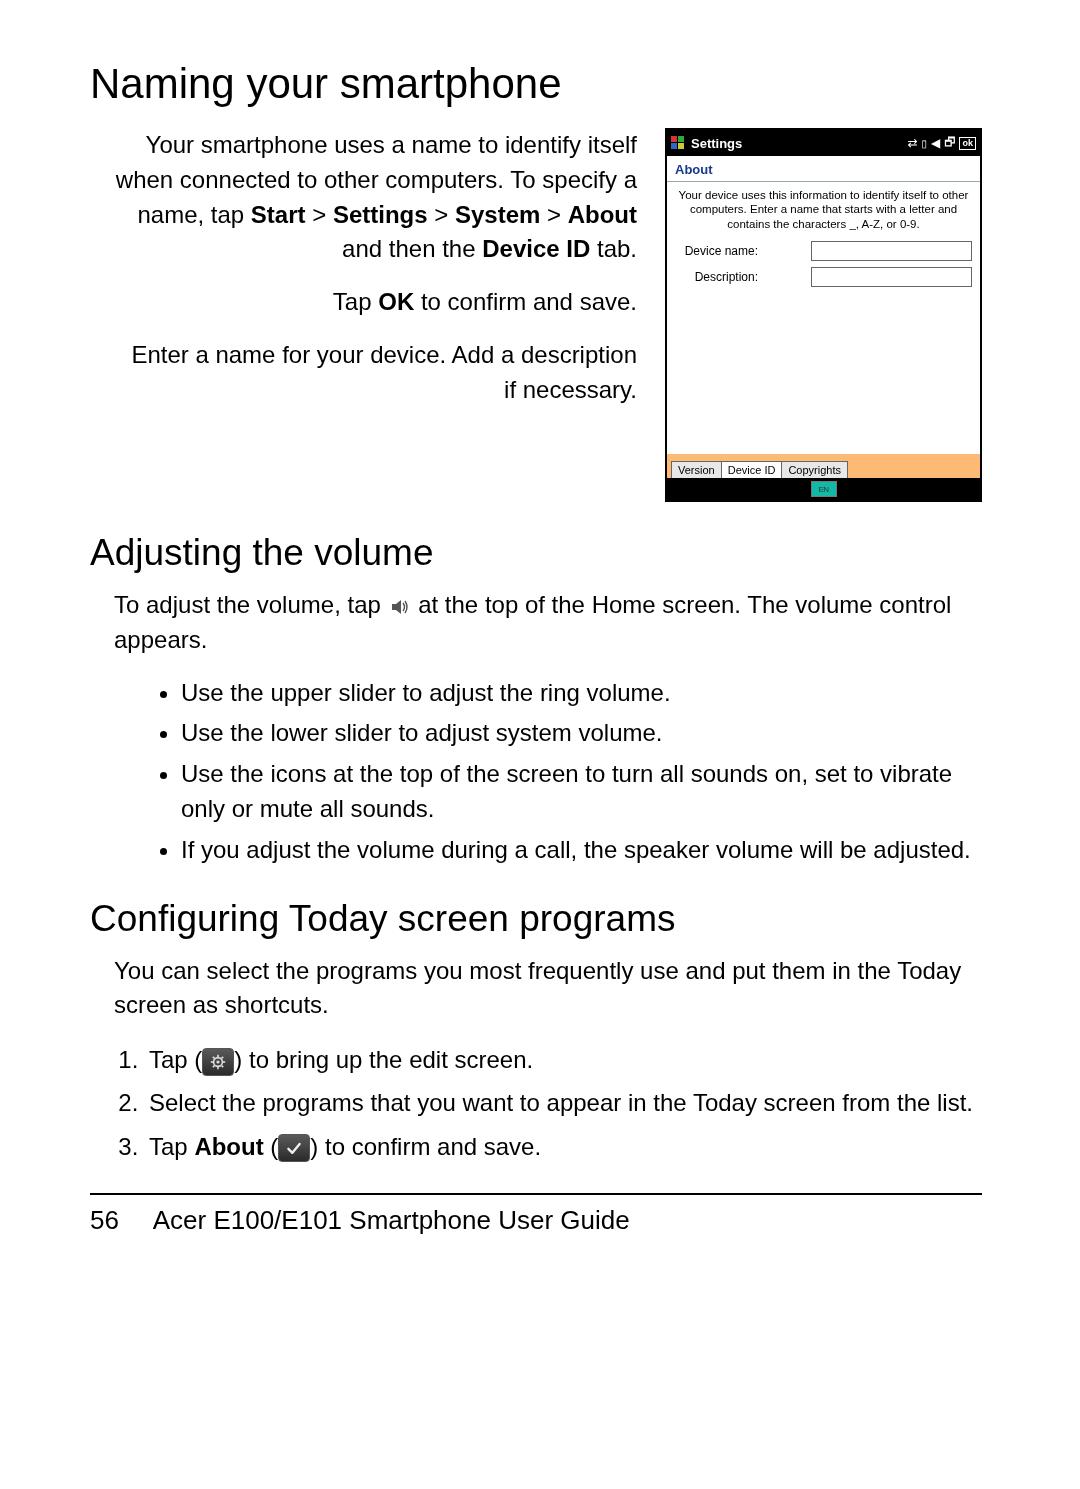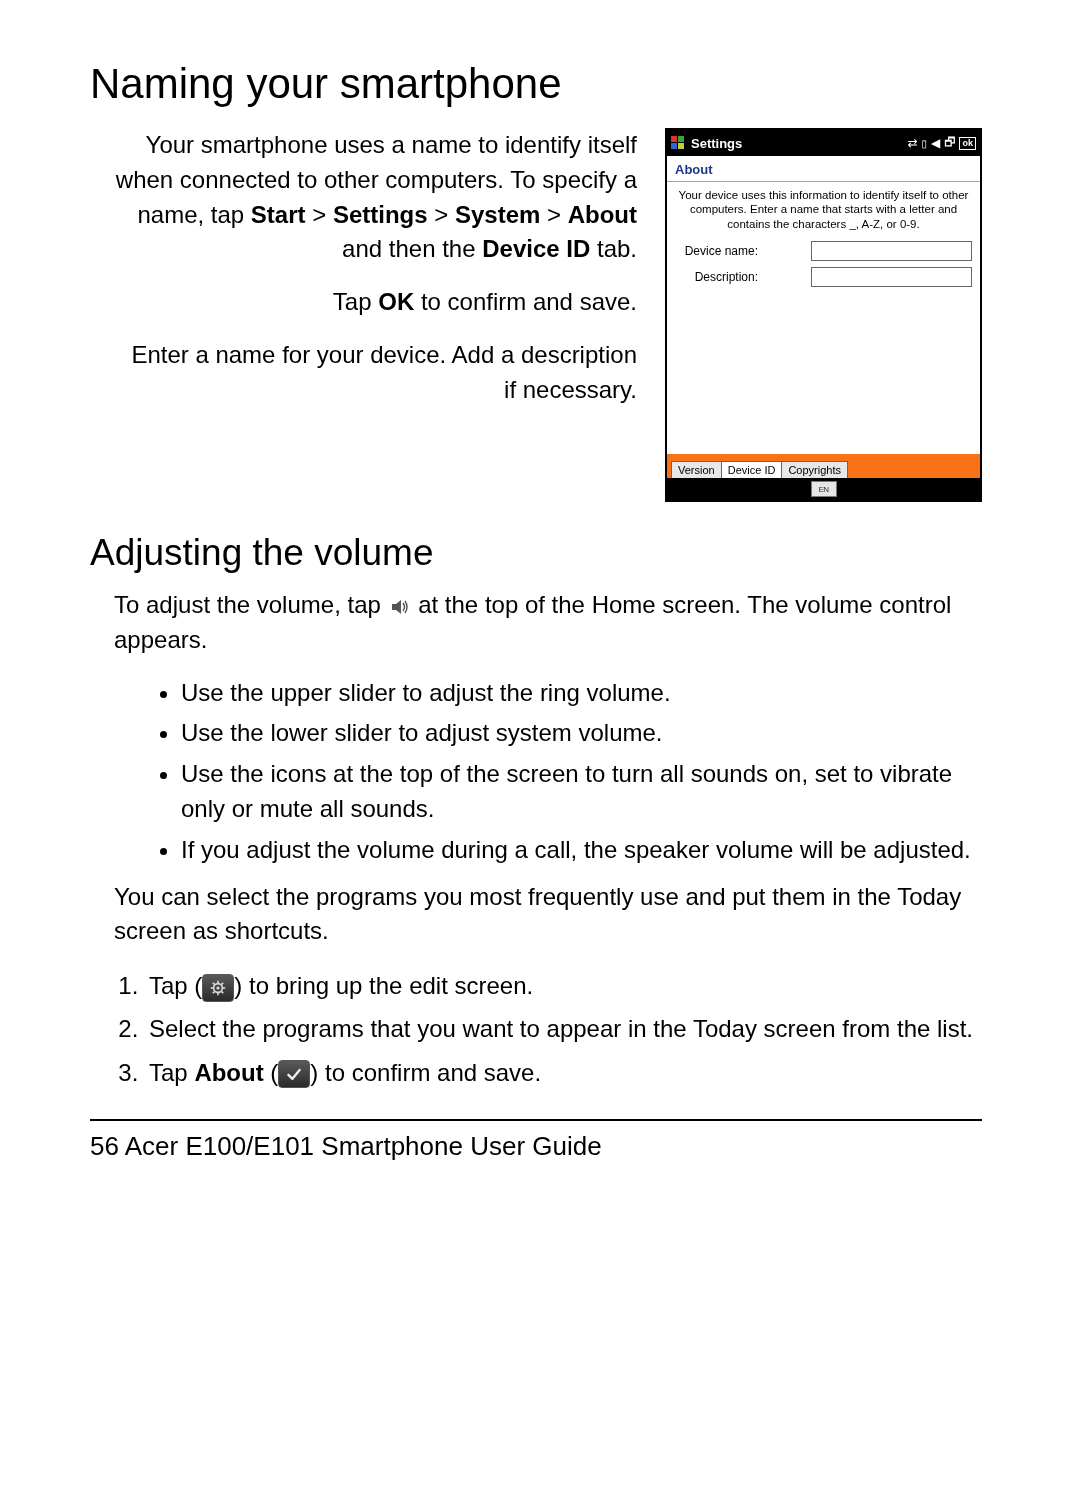--- a/index.html
+++ b/index.html
@@ -52,21 +52,21 @@
   }
   ol.steps li { margin-bottom: 6px; padding-left: 4px; }
   .footer-rule {
     border: none;
     border-top: 2px solid #000;
     margin: 28px 0 10px 0;
   }
   .footer {
     font-size: 26px;
   }
-  .footer .pn { }
+  .footer .pn { margin-right: 28px; }
 
   
   .wm-shot {
     width: 313px;
     flex: 0 0 313px;
     border: 2px solid #000;
     font-family: Tahoma, Verdana, sans-serif;
     font-size: 12px;
     color: #000;
     background: #fff;
@@ -122,21 +122,21 @@
   }
   .wm-field input {
     flex: 0 0 140px;
     height: 18px;
     border: 1px solid #666;
     font-family: inherit;
     font-size: 12px;
     padding: 0 2px;
   }
   .wm-tabs {
-    background:#f97316;
+    background:#fdba74;
     padding: 2px 4px 0 4px;
     display:flex;
     gap:0;
     height:22px;
     align-items:flex-end;
   }
   .wm-tab {
     background:#e8e8e8;
     color:#000;
     font-size:11px;
@@ -152,21 +152,21 @@
   }
   .wm-bottombar {
     background:#000;
     height:22px;
     display:flex;
     align-items:center;
     justify-content:center;
   }
   .wm-sip {
     width:24px;height:14px;
-    background:#e5e5e5;
+    background:#14b8a6;
     border:1px solid #777;
     font-size:8px;
     display:flex;align-items:center;justify-content:center;
     color:#333;
     letter-spacing:-0.5px;
   }
 
   
   .inline-icon {
     display:inline-flex;
@@ -262,20 +262,21 @@
     </span>
     <span> at the top of the Home screen. The volume control appears.</span>
   </p>
   <ul class="bullets">
     <li>Use the upper slider to adjust the ring volume.</li>
     <li>Use the lower slider to adjust system volume.</li>
     <li>Use the icons at the top of the screen to turn all sounds on, set to vibrate only or mute all sounds.</li>
     <li>If you adjust the volume during a call, the speaker volume will be adjusted.</li>
   </ul>
 
+  <h2>Configuring Today screen programs</h2>
   <p class="body-text indent">You can select the programs you most frequently use and put them in the Today screen as shortcuts.</p>
   <ol class="steps">
     <li>
       <span>Tap (</span><span class="inline-icon">
         <svg viewBox="0 0 20 20" width="16" height="16">
           <circle cx="10" cy="10" r="5.5" fill="none" stroke="#ddd" stroke-width="2"></circle>
           <g stroke="#ddd" stroke-width="2">
             <line x1="10" y1="1" x2="10" y2="4"></line>
               <line x1="10" y1="16" x2="10" y2="19"></line>
             <line x1="1" y1="10" x2="4" y2="10"></line>

